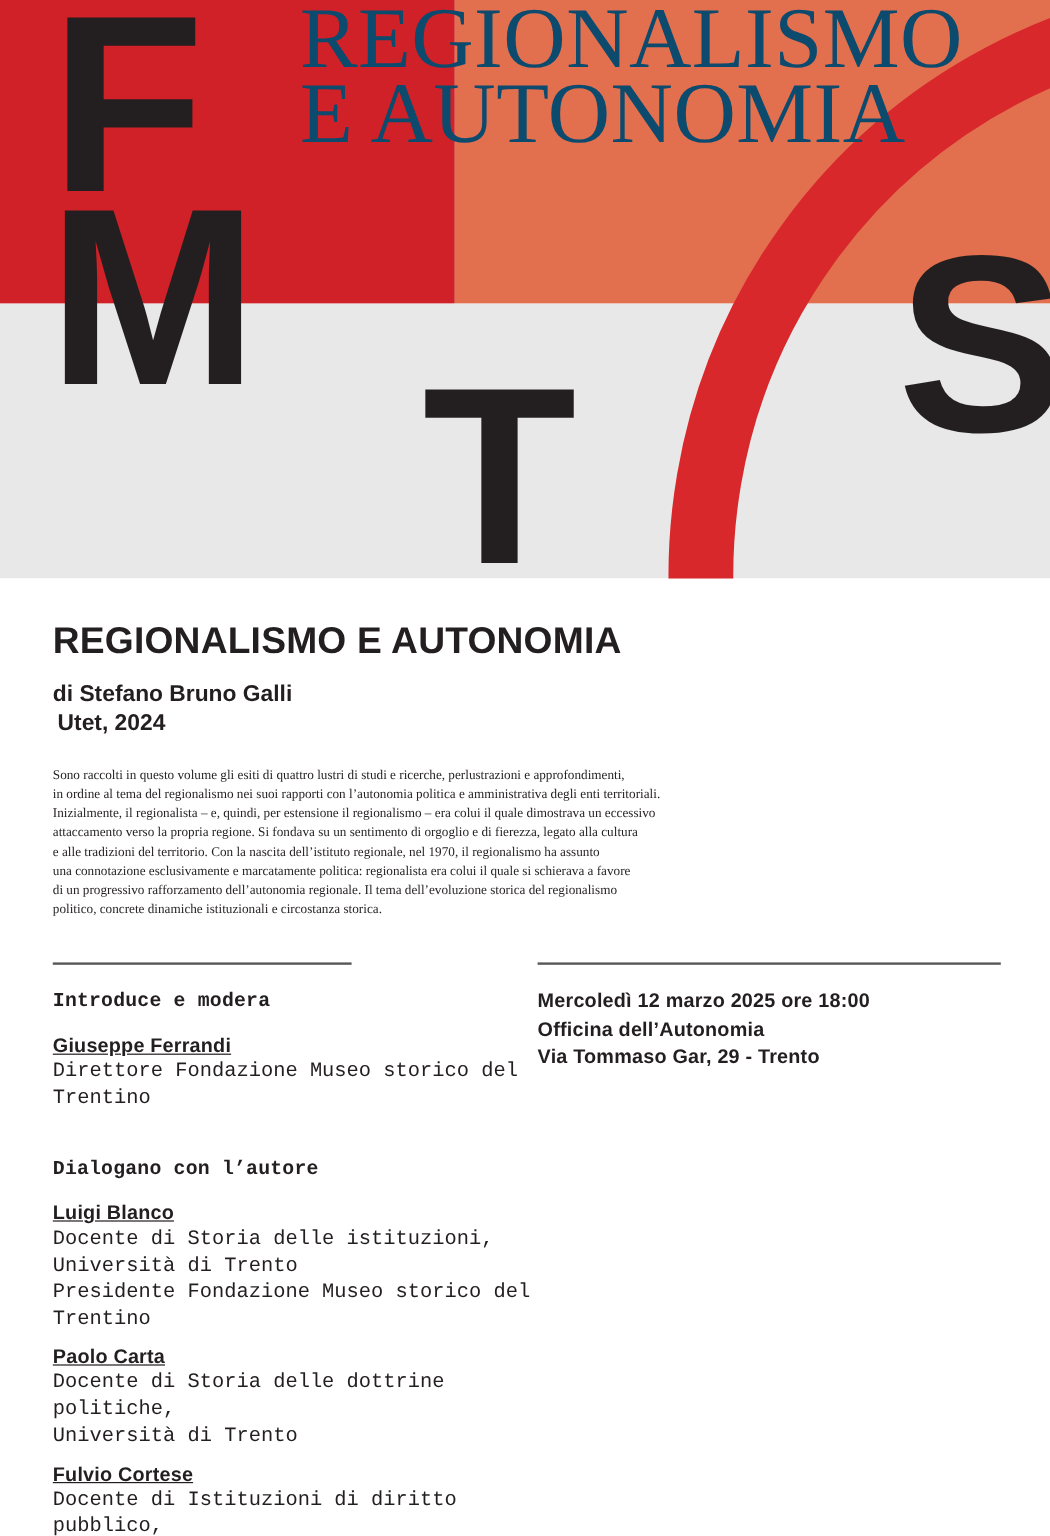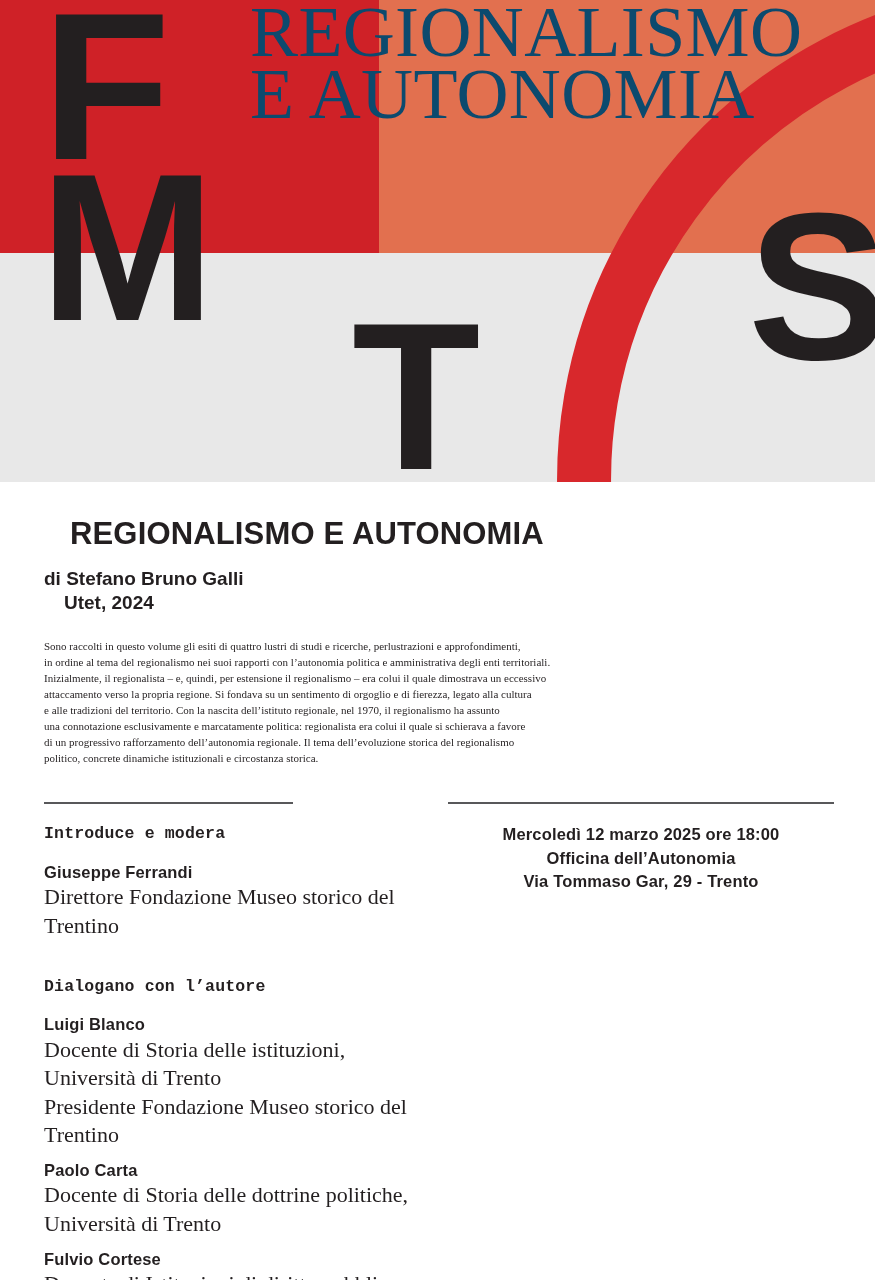--- a/index.html
+++ b/index.html
@@ -87,36 +87,36 @@
   
   #content {
     position: absolute;
     left: 0;
     top: 482px;
     width: 875px;
   }
 
   #book-title {
     margin: 36px 0 0 0;
-    padding: 0 70px;
+    padding: 0 44px;
     font-size: 31px;
     font-weight: bold;
     letter-spacing: 0.005em;
     line-height: 1.05;
   }
   #book-author {
     margin: 16px 0 0 0;
     padding: 0 44px;
     font-size: 19px;
     font-weight: bold;
     line-height: 1.25;
   }
   #book-publisher {
     margin: 1px 0 0 0;
-    padding: 0 64px;
+    padding: 0 48px;
     font-size: 19px;
     font-weight: bold;
     line-height: 1.25;
   }
 
   #abstract {
     margin: 23px 16px 0 0;
     padding: 0 44px;
     font-family: "Liberation Serif", serif;
     font-size: 11px;
@@ -147,36 +147,36 @@
     font-weight: bold;
     line-height: 1.35;
     letter-spacing: 0.01em;
     font-family: Liberation Mono, monospace;
   }
   .nm {
     font-size: 16.5px;
     font-weight: bold;
     line-height: 1.35;
     letter-spacing: 0.01em;
+    text-decoration: underline;
   }
   .rl {
-    font-family: Liberation Serif, serif;
-    font-size: 22px;
+    font-family: Liberation Mono, monospace;
+    font-size: 17px;
     line-height: 1.3;
   }
   .gap-lg { height: 21px; }
   .gap-md { height: 15px; }
   .gap-sm { height: 9px; }
 
   .ev {
     font-size: 16.5px;
     font-weight: bold;
     line-height: 1.42;
     letter-spacing: 0.01em;
-    text-align: center;
   }
 </style>
 </head>
 <body>
 
 <div id="header-band">
 
   <div class="block-red"></div>
   <div class="block-salmon"></div>
   <div class="block-gray"></div>

